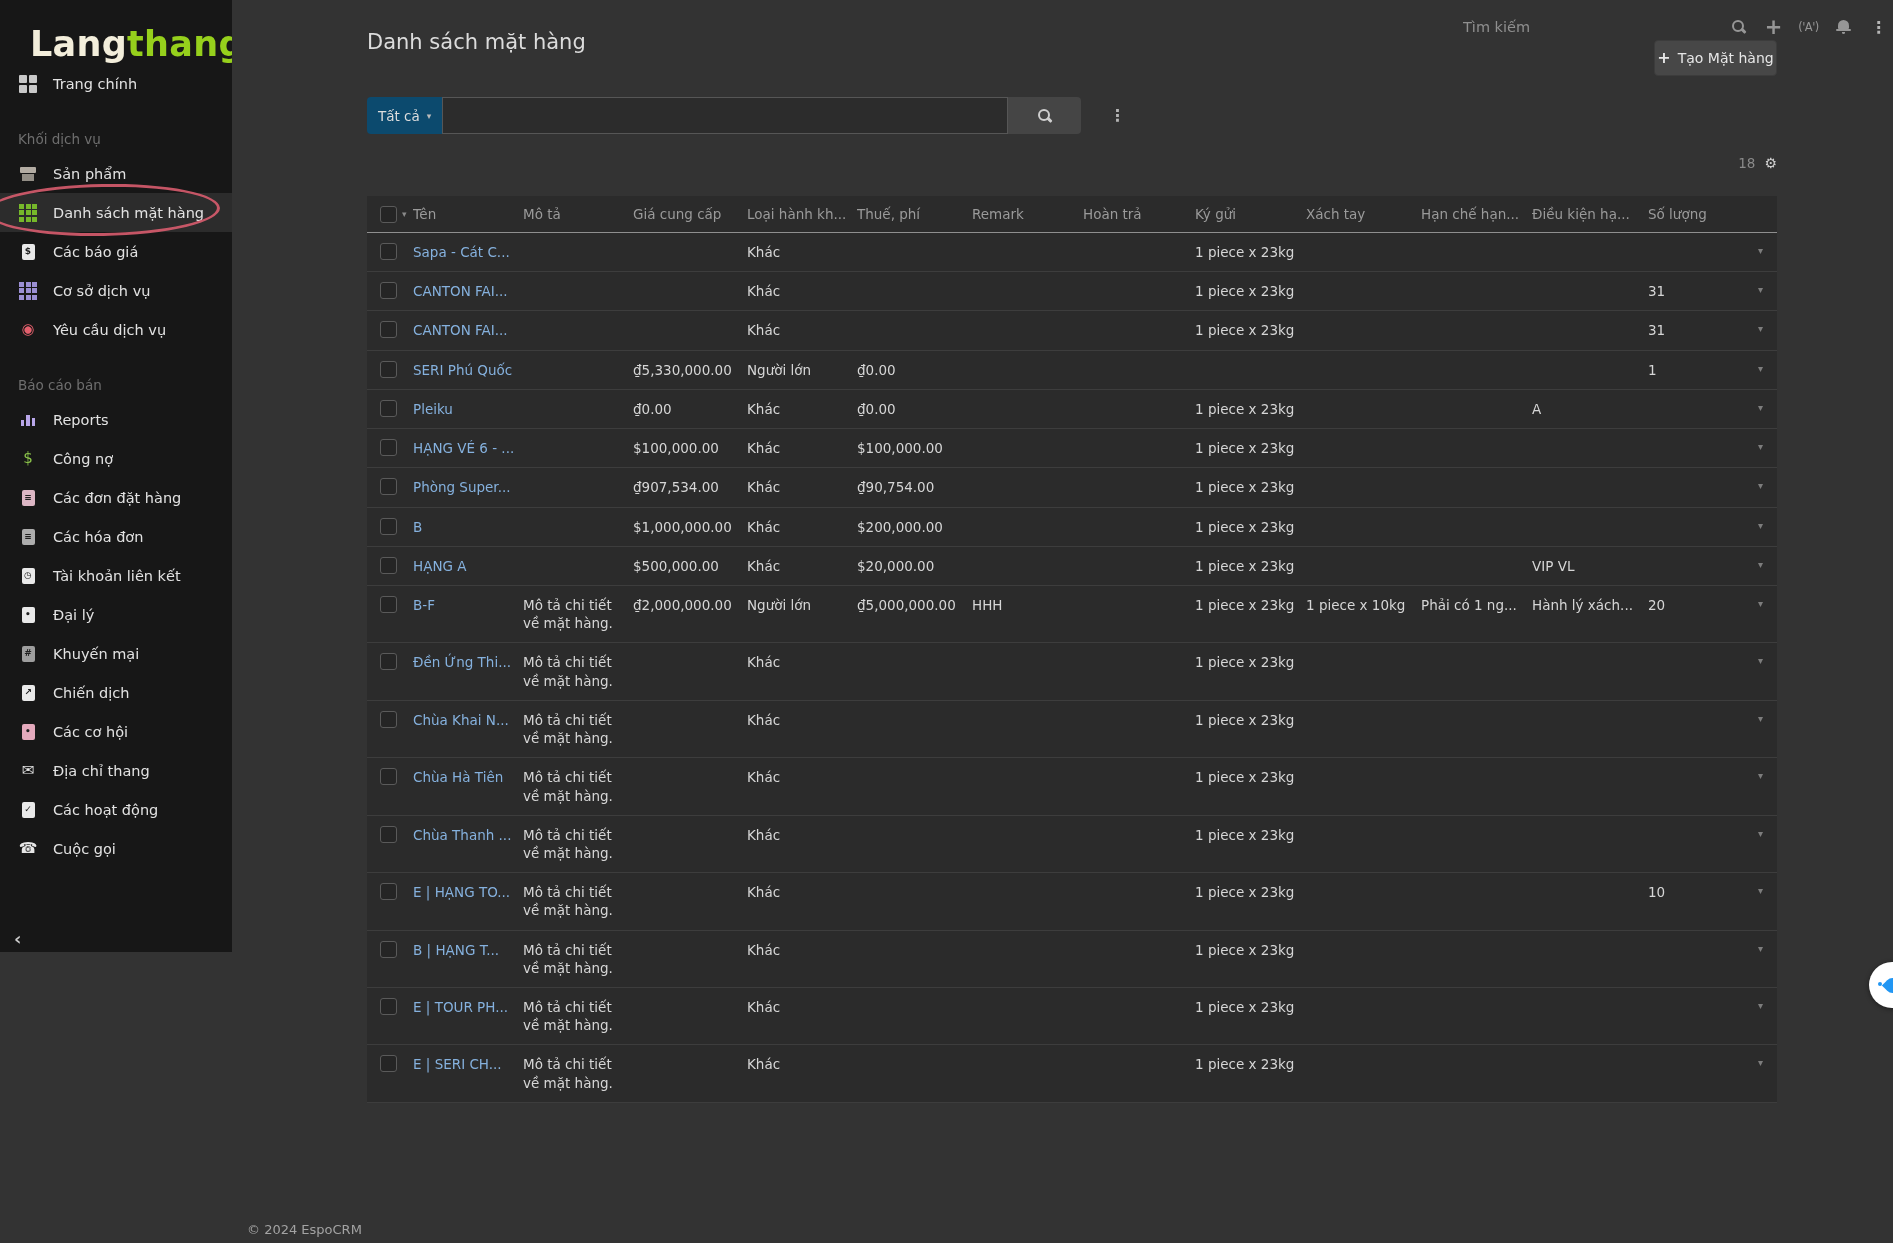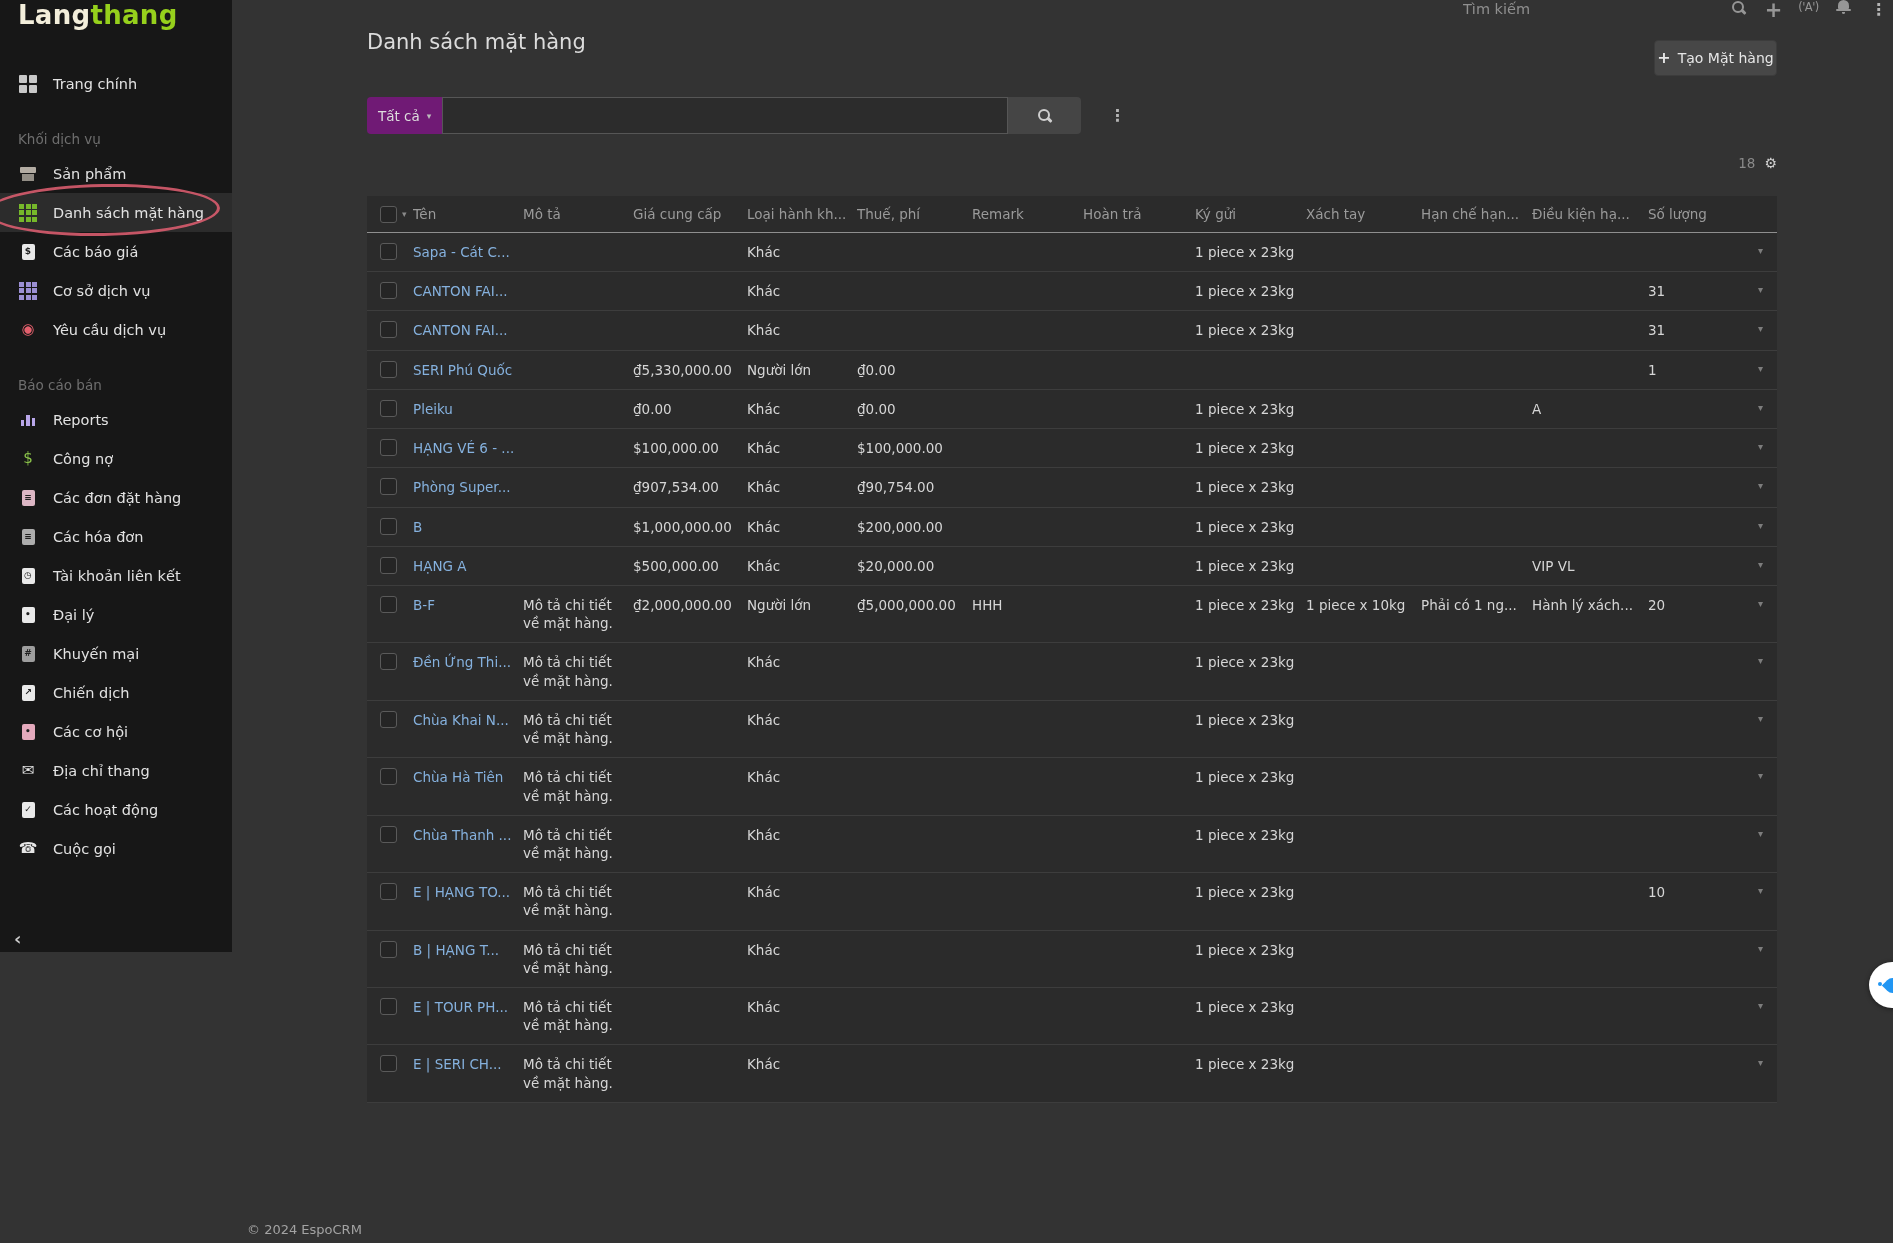--- a/index.html
+++ b/index.html
@@ -3,61 +3,61 @@
 <meta charset="utf-8">
 <style>
   html,body{margin:0;padding:0}
   body{
     width:1893px;height:1243px;position:relative;overflow:hidden;
     background:#333333;color:#d8d8d8;
     font-family:"DejaVu Sans","Liberation Sans",sans-serif;
   }
   
   .sidebar{position:absolute;left:0;top:0;width:232px;height:952px;background:#171717;overflow:hidden;z-index:2}
-  .logo{height:64px;display:flex;align-items:flex-start;padding-left:18px;font-size:26px;font-weight:bold;letter-spacing:.3px}
+  .logo{height:64px;display:flex;align-items:flex-end;padding-left:30px;font-size:35px;font-weight:bold;letter-spacing:.3px}
   .logo .p1{color:#f3eedb}
   .logo .p2{color:var(--brand)}
   .nav-item{height:39px;display:flex;align-items:center;padding-left:18px;gap:15px;font-size:14.5px;color:#e2e2e2;cursor:pointer;white-space:nowrap}
   .nav-item.active{background:#2c2c2c}
   .nav-section{height:44px;display:flex;align-items:flex-end;padding:0 0 7px 18px;color:#6e6e6e;font-size:13.5px}
   .nav-icon{width:20px;height:18px;display:inline-flex;align-items:center;justify-content:center;flex:none;font-size:15px;line-height:1}
   .grid2{display:inline-grid;grid-template-columns:repeat(2,8px);gap:2px}
   .grid2 .q{display:block;width:8px;height:8px;border-radius:1px}
   .grid3{display:inline-grid;grid-template-columns:repeat(3,5px);gap:1.5px}
   .grid3 .q{display:block;width:5px;height:5px}
   .doc{width:13px;height:16px;border-radius:2px;display:flex;align-items:center;justify-content:center;font-size:9px;color:#1f1f1f;font-weight:bold}
   .bars{display:flex;align-items:flex-end;gap:2px;height:13px}
   .bars .bar{width:3.5px;display:block}
   .store{display:block}
   .store .awning{display:block;width:16px;height:6px;border-radius:1px}
   .store .sbody{display:block;width:12px;height:7px;margin:1px auto 0;opacity:.8}
   .collapse-btn{position:absolute;left:14px;bottom:4px;color:#cccccc;font-size:18px;font-weight:bold;cursor:pointer;line-height:1}
   .annotation{position:absolute;left:-14px;top:184px;width:228px;height:46px;border:3px solid var(--annotation);border-radius:50%;z-index:6;pointer-events:none;transform:rotate(-1deg);opacity:.9}
   
-  .topbar{position:absolute;right:2px;top:0;height:54px;display:flex;align-items:flex-start;z-index:3}
+  .topbar{position:absolute;right:2px;top:0;height:54px;display:flex;align-items:center;z-index:3}
   .global-search{background:transparent;border:none;outline:none;color:#bdbdbd;font-size:14.5px;width:237px;margin-right:14px;font-family:inherit}
   .global-search::placeholder{color:#8f8f8f}
   .tb-icon{width:25px;display:flex;align-items:center;justify-content:center;color:#969696;cursor:pointer;margin-left:10px;font-size:15px}
   .mag{width:16px;height:16px;position:relative;display:inline-block}
   .mag::before{content:"";position:absolute;left:1px;top:1px;width:8px;height:8px;border:2px solid currentColor;border-radius:50%}
   .mag::after{content:"";position:absolute;left:11px;top:9px;width:2.5px;height:6px;background:currentColor;border-radius:1px;transform:rotate(-45deg)}
   .plus-glyph{font-size:21px;font-weight:bold;line-height:1}
   .broadcast-glyph{font-size:11.5px;letter-spacing:-.5px;white-space:nowrap}
   .bell{width:15px;height:14px;position:relative;display:inline-block}
   .bell::before{content:"";position:absolute;left:2px;top:0;width:11px;height:9px;background:#969696;border-radius:6px 6px 1px 1px}
   .bell::after{content:"";position:absolute;left:0;top:9px;width:15px;height:2px;background:#969696;border-radius:1px}
   .bell .clapper{position:absolute;left:6px;top:11.5px;width:3px;height:2.5px;background:#969696;border-radius:0 0 2px 2px}
   .kebab{font-size:16px;font-weight:bold;color:#b5b5b5;letter-spacing:0}
   
   .page-title{position:absolute;left:367px;top:30px;font-size:21px;color:#dcdcdc;z-index:1}
   .create-btn{position:absolute;left:1654px;top:40px;width:123px;height:36px;background:#474747;border:1px solid #3c3c3c;border-radius:4px;display:flex;align-items:center;justify-content:center;gap:7px;color:#e6e6e6;font-size:14px;cursor:pointer;box-sizing:border-box}
   .create-btn .plus{font-weight:bold;font-size:16px;line-height:1}
   
   .filter-bar{position:absolute;left:367px;top:97px;height:37px;display:flex;align-items:stretch}
-  .btn-all{background:#701a75;border-radius:4px 0 0 4px;padding:0 11px;display:flex;align-items:center;gap:7px;font-size:13.5px;color:#dddddd;cursor:pointer}
+  .btn-all{background:#0c4a6e;border-radius:4px 0 0 4px;padding:0 11px;display:flex;align-items:center;gap:7px;font-size:13.5px;color:#dddddd;cursor:pointer}
   .btn-all .caret{font-size:9px;color:#bbbbbb}
   .search-field{width:566px;background:#2c2c2c;border:1px solid #565656;border-radius:0;color:#dddddd;padding:0 10px;font-size:14px;outline:none;box-sizing:border-box;font-family:inherit}
   .btn-search{width:73px;background:#454545;border-radius:0 4px 4px 0;display:flex;align-items:center;justify-content:center;color:#cfcfcf;cursor:pointer}
   .kebab-btn{display:flex;align-items:center;margin-left:22px;padding:0 6px;cursor:pointer}
   
   .count-row{position:absolute;left:367px;top:155px;width:1410px;text-align:right;font-size:13.5px;color:#8a8a8a;display:flex;justify-content:flex-end;align-items:center;gap:9px}
   .gear{color:#d0d0d0;font-size:14px;cursor:pointer}
   
   .tbl{position:absolute;left:367px;top:196px;width:1410px;background:#2b2b2b;
        --cols:46px 110px 110px 114px 110px 115px 111px 112px 111px 115px 111px 116px 84px 1fr}

